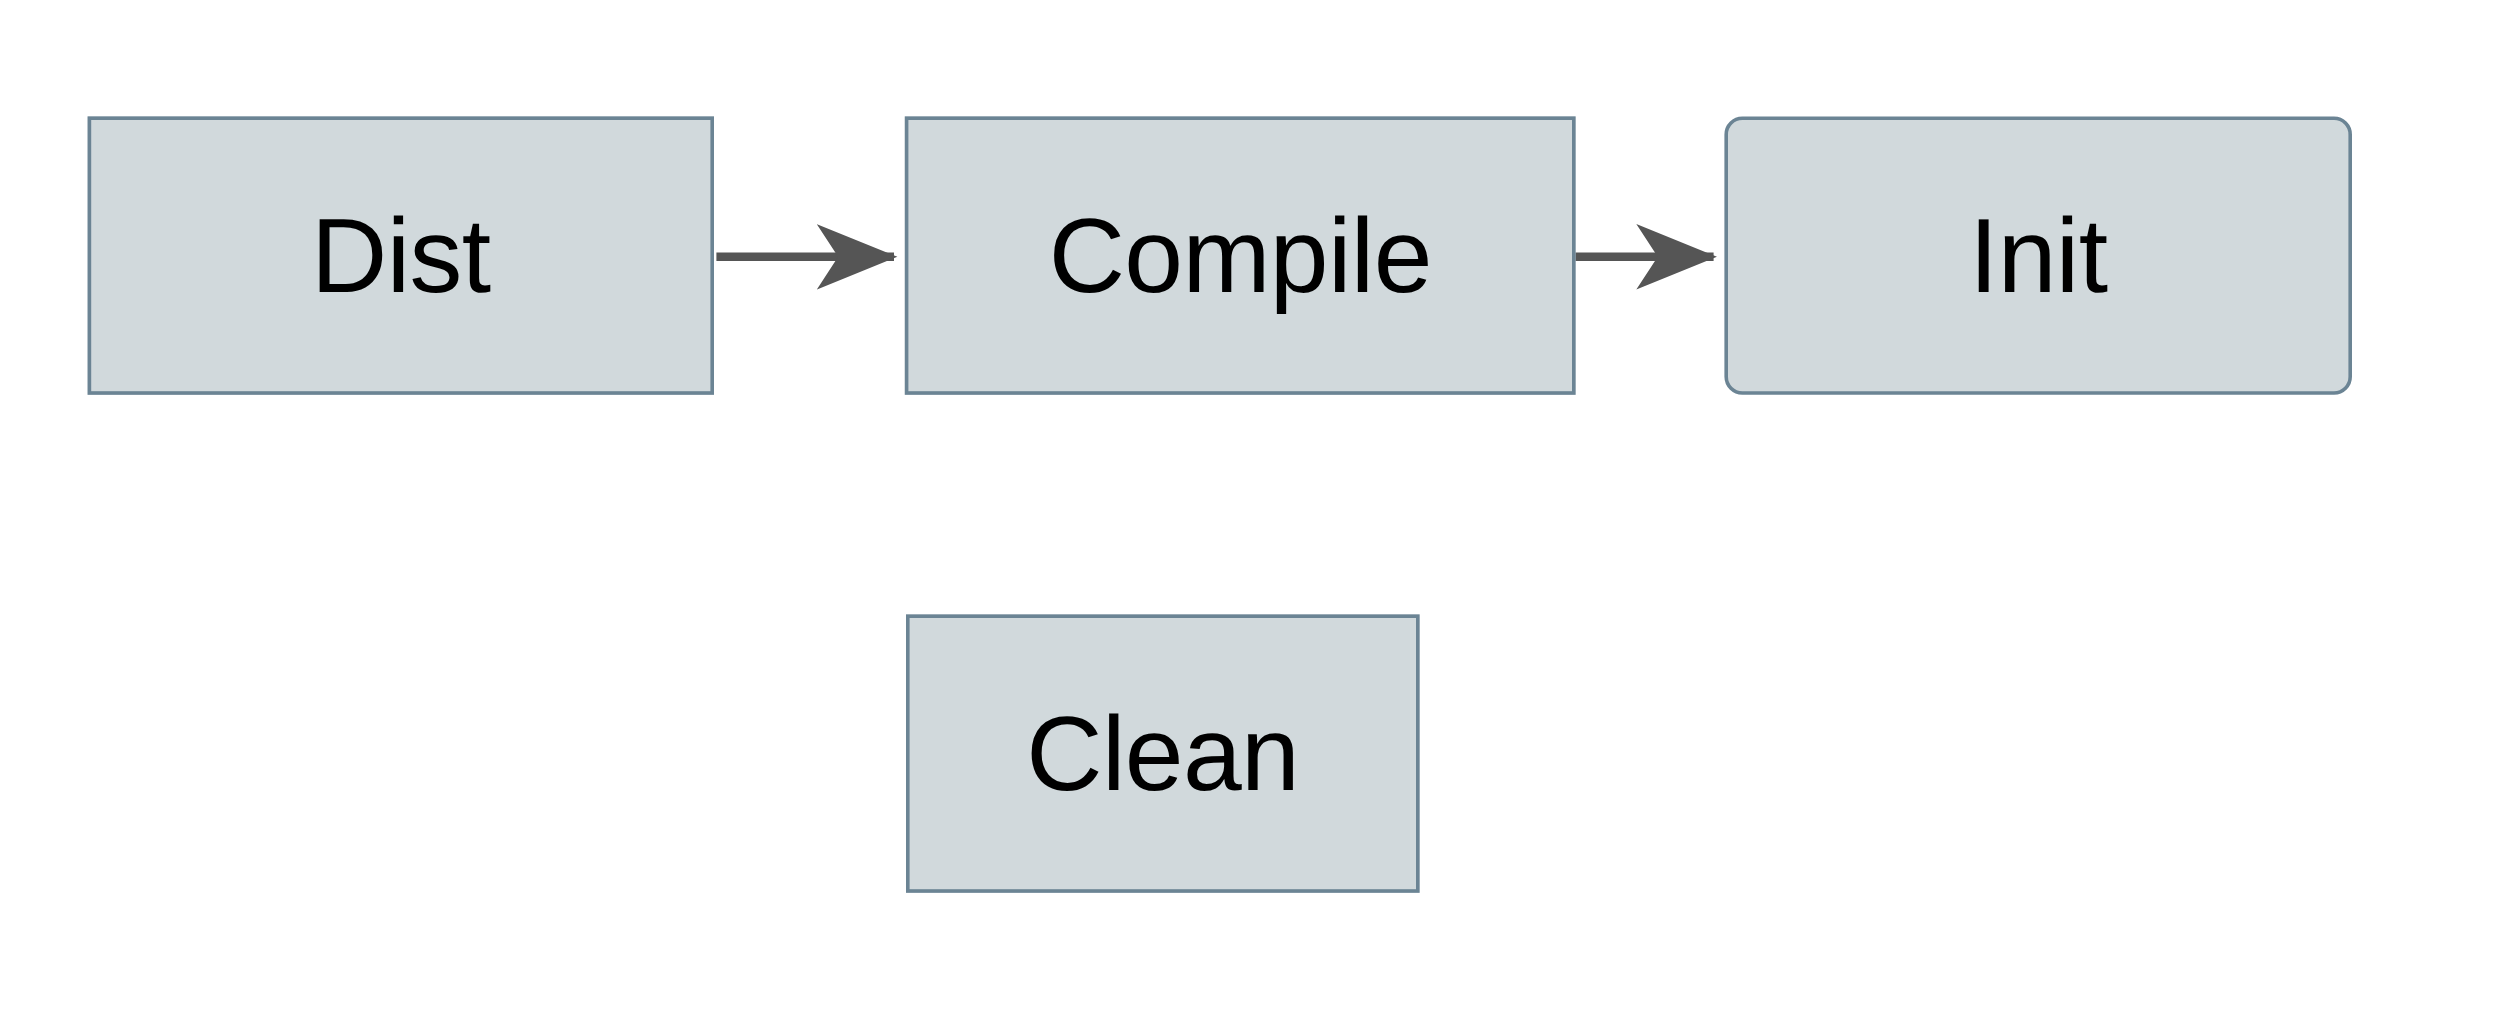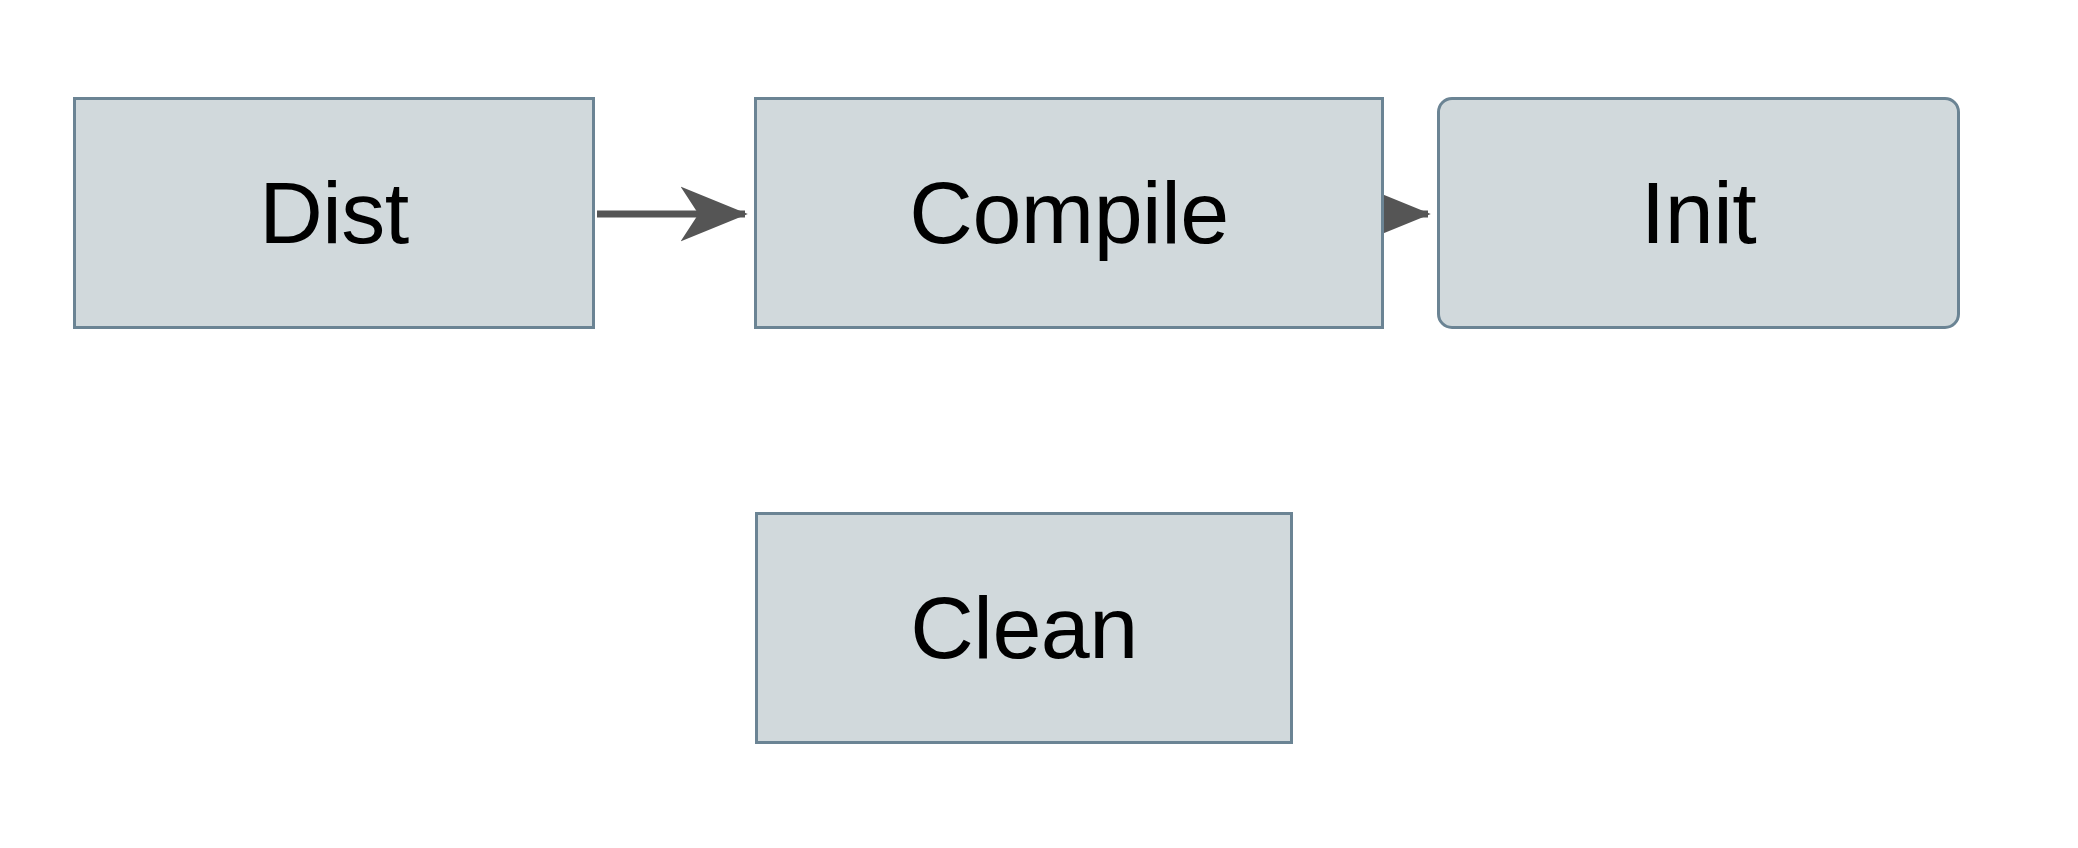--- a/index.html
+++ b/index.html
@@ -65,25 +65,25 @@
       </defs>
       <line x1="597" y1="214" x2="745" y2="214" stroke="#555555" stroke-width="7" marker-end="url(#arrowbarb)"></line>
       <line x1="1278" y1="214" x2="1428" y2="214" stroke="#555555" stroke-width="7" marker-end="url(#arrowbarb)"></line>
     </svg>
   </div>
 
   <div class="node" style="left:73px; top:97px; width:522px; height:232px;">
     <span class="node-label">Dist</span>
   </div>
 
-  <div class="node" style="left:754px; top:97px; width:630px; height:232px;">
+  <div class="node" style="left:754px; top:97px; width:559px; height:232px;">
     <span class="node-label">Compile</span>
   </div>
 
   <div class="node" style="left:1437px; top:97px; width:523px; height:232px;border-radius:15px;">
     <span class="node-label">Init</span>
   </div>
 
-  <div class="node" style="left:755px; top:512px; width:538px; height:232px;">
+  <div class="node" style="left:755px; top:512px; width:428px; height:232px;">
     <span class="node-label">Clean</span>
   </div>
 
 </div>
 
 </body></html>

